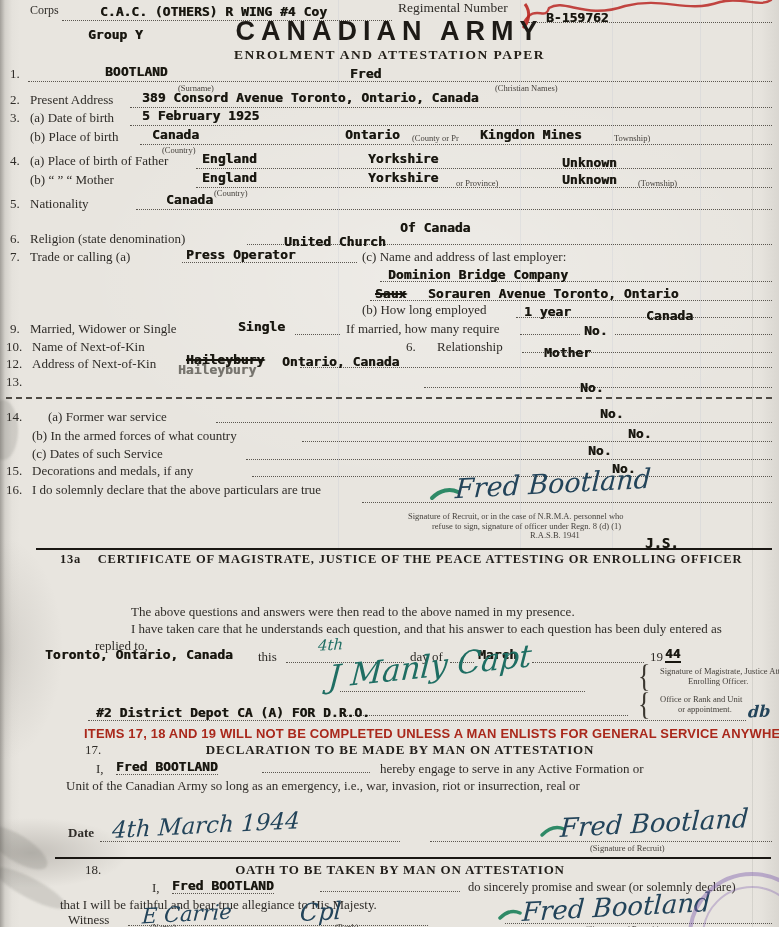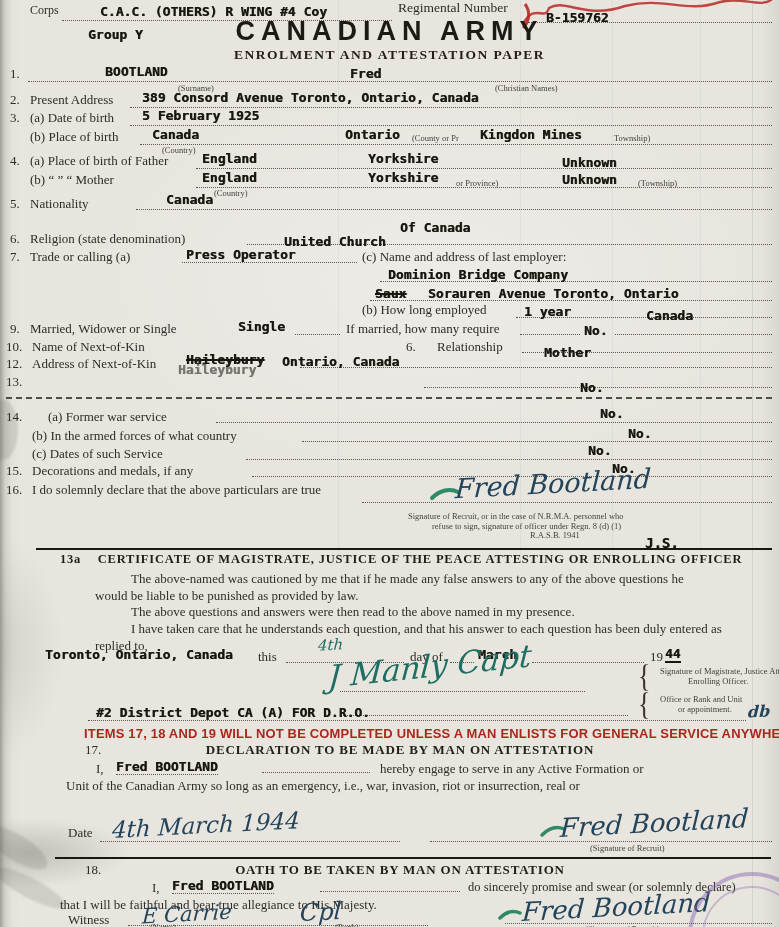--- a/index.html
+++ b/index.html
@@ -185,21 +185,20 @@
   </svg>
   <span class="script" style="left:455px;top:468px;font-size:27px;">Fred Bootland</span>
   <span class="fine" style="left:408px;top:511px;">Signature of Recruit, or in the case of N.R.M.A. personnel who</span>
   <span class="fine" style="left:432px;top:521px;">refuse to sign, signature of officer under Regn. 8 (d) (1)</span>
   <span class="fine" style="left:530px;top:530px;">R.A.S.B.  1941</span>
   <span class="typed" style="left:645px;top:535px;font-size:14px;">J.S.</span>
 
   <div class="solid" style="left:36px;top:548px;width:736px;height:2px;"></div>
   <span class="heading" style="left:42px;top:552px;font-size:12.5px;margin-left:18px;">13a</span>
   <div class="heading" style="left:70px;top:552px;width:700px;text-align:center;font-size:12.5px;white-space:normal;">CERTIFICATE OF MAGISTRATE, JUSTICE OF THE PEACE ATTESTING OR ENROLLING OFFICER</div>
-  <div class="para" style="left:95px;top:571px;width:618px;text-indent:36px;">The above-named was cautioned by me that if he made any false answers to any of the above questions he would be liable to be punished as provided by law.</div>
   <div class="para" style="left:131px;top:604px;width:600px;">The above questions and answers were then read to the above named in my presence.</div>
   <div class="para" style="left:95px;top:621px;width:640px;text-indent:36px;">I have taken care that he understands each question, and that his answer to each question has been duly entered as replied to,</div>
 
   <span class="typed" style="left:45px;top:647px;">Toronto, Ontario, Canada</span>
   <span class="lbl" style="left:258px;top:649px;">this</span>
   <div class="dots" style="left:286px;top:661px;width:118px;"></div>
   <span class="script teal" style="left:318px;top:636px;font-size:15px;">4th</span>
   <span class="lbl" style="left:410px;top:649px;">day of</span>
   <div class="dots" style="left:450px;top:661px;width:24px;"></div>
   <span class="typed" style="left:478px;top:647px;">March</span>
@@ -224,21 +223,21 @@
   <span class="red" style="left:84px;top:726px;">ITEMS 17, 18 AND 19 WILL NOT BE COMPLETED UNLESS A MAN ENLISTS FOR GENERAL SERVICE ANYWHERE.</span>
 
   <span class="num" style="left:85px;top:742px;text-align:center;">17.</span>
   <div class="heading" style="left:120px;top:742px;width:560px;text-align:center;font-size:13px;">DECLARATION TO BE MADE BY MAN ON ATTESTATION</div>
   <span class="lbl" style="left:96px;top:761px;">I,</span>
   <span class="typed" style="left:116px;top:759px;border-bottom:1.6px dotted #5b5750;">Fred BOOTLAND</span>
   <div class="dots" style="left:262px;top:771px;width:108px;"></div>
   <span class="lbl" style="left:380px;top:761px;">hereby engage to serve in any Active Formation or</span>
   <span class="lbl" style="left:66px;top:778px;">Unit of the Canadian Army so long as an emergency, i.e., war, invasion, riot or insurrection, real or</span>
 
-  <span class="lbl" style="left:68px;top:825px;">Date</span>
+  <span class="lbl" style="left:68px;top:825px;font-weight:bold;">Date</span>
   <div class="dots" style="left:100px;top:840px;width:300px;"></div>
   <span class="script" style="left:112px;top:812px;font-size:23px;">4th  March 1944</span>
   <svg style="left:540px;top:824px;" width="26" height="14">
     <path d="M2,11 C9,4 17,2 24,5" fill="none" stroke="#2f8a67" stroke-width="3.5" stroke-linecap="round"></path>
   </svg>
   <div class="dots" style="left:430px;top:840px;width:342px;"></div>
   <span class="script" style="left:560px;top:808px;font-size:26px;">Fred Bootland</span>
   <span class="fine" style="left:590px;top:843px;">(Signature of Recruit)</span>
 
   <div class="solid" style="left:55px;top:857px;width:716px;height:2px;"></div>

